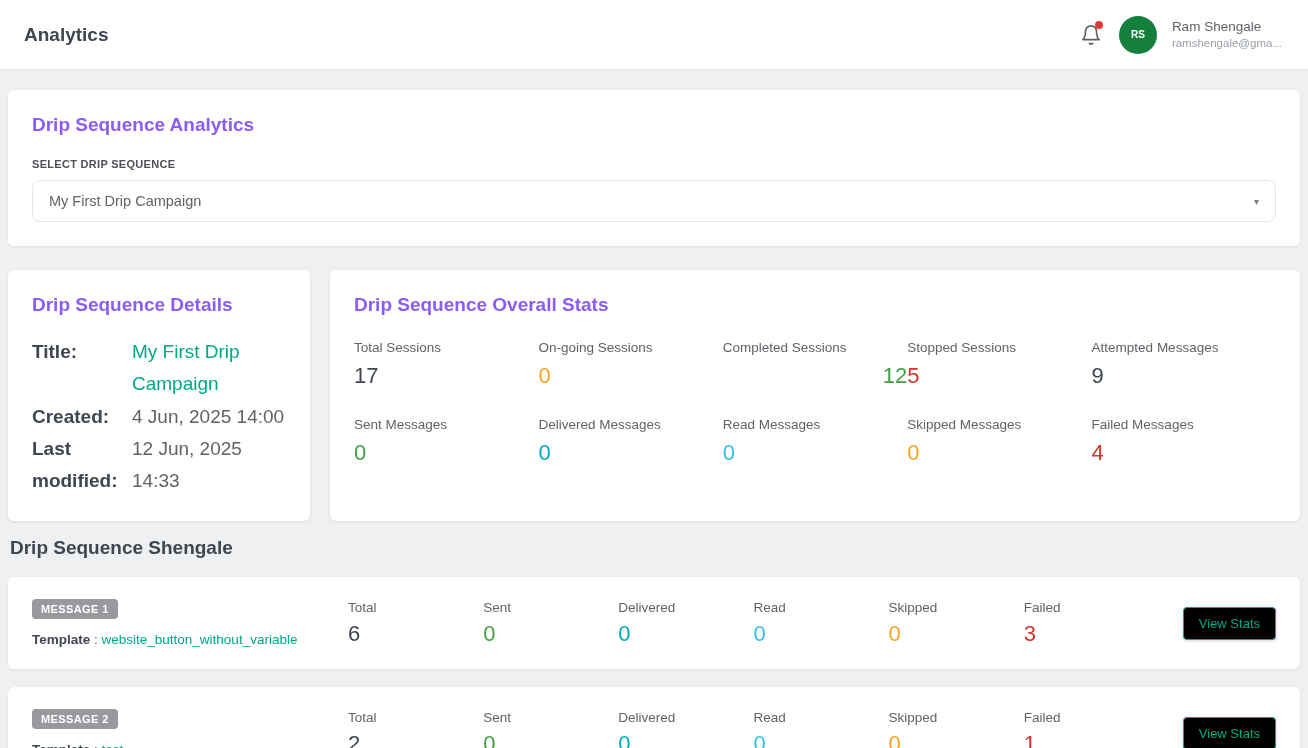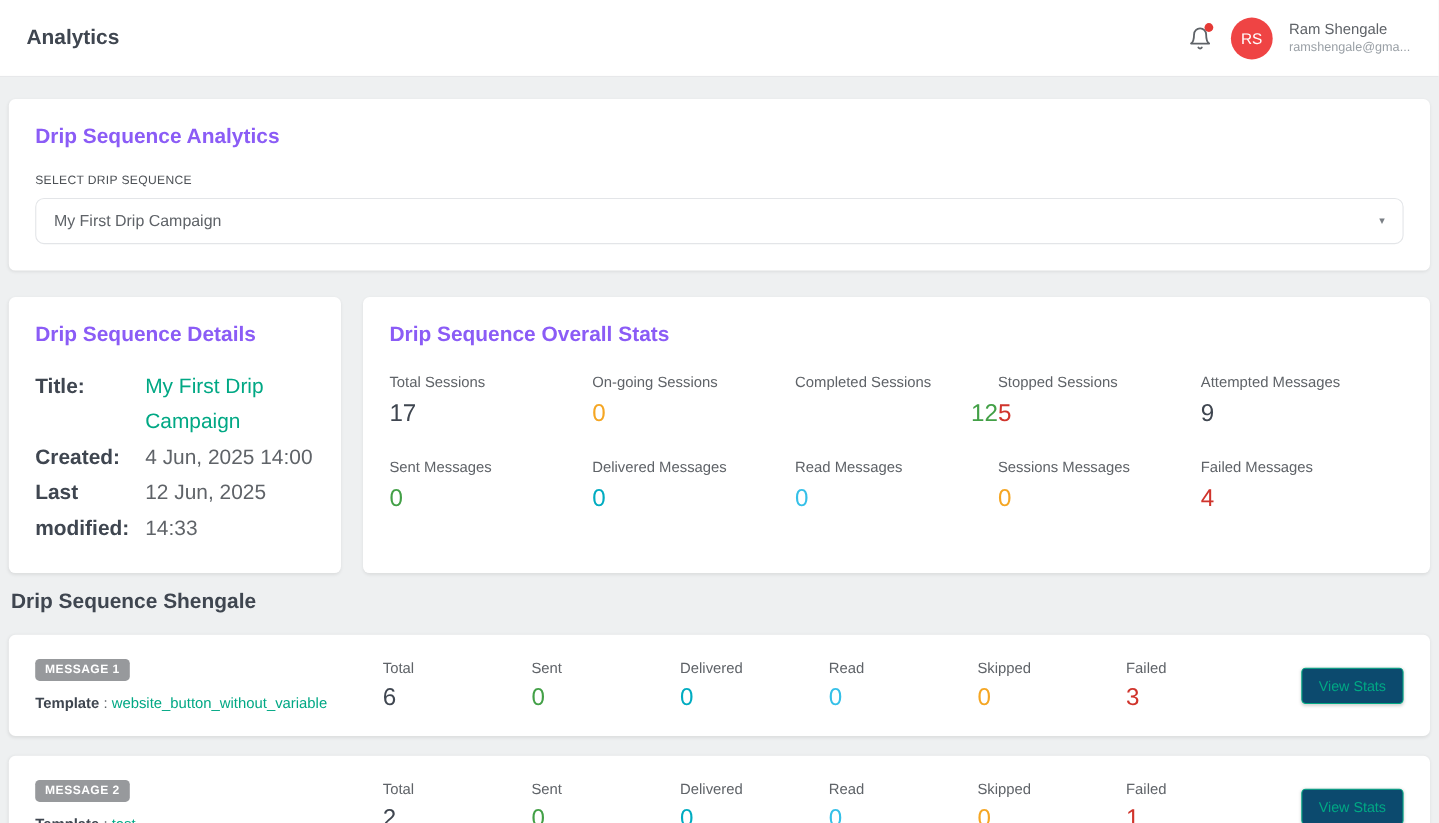--- a/index.html
+++ b/index.html
@@ -22,42 +22,42 @@
     justify-content: space-between;
     padding: 0 26px 0 24px;
   }
   .page-title { font-size: 19px; font-weight: 700; margin: 0; color: #3f4650; }
   .header-right { display: flex; align-items: center; gap: 15px; }
   .bell-wrap { position: relative; width: 26px; height: 26px; cursor: pointer; display:flex; align-items:center; justify-content:center; }
   .bell-wrap svg { width: 22px; height: 22px; }
   .notif-dot { position: absolute; top: -1px; right: 1px; width: 8px; height: 8px; background: #e53935; border-radius: 50%; }
   .avatar {
     width: 38px; height: 38px; border-radius: 50%;
-    background: #ef4444; color: #fff;
+    background: #15803d; color: #fff;
     display: flex; align-items: center; justify-content: center;
-    font-size: 14px; font-weight: 400; cursor: pointer;
+    font-size: 10px; font-weight: 700; cursor: pointer;
   }
   .user-meta { line-height: 1.35; max-width: 120px; }
   .user-name { font-size: 13.5px; color: #5f6368; }
   .user-email { font-size: 11.5px; color: #9aa0a6; white-space: nowrap; overflow: hidden; }
 
   
   main { padding: 20px 8px 8px; }
   .card {
     background: #fff;
     border-radius: 6px;
     box-shadow: 0 1px 3px rgba(0,0,0,0.08);
   }
   .card-title { margin: 0; font-size: 19px; font-weight: 700; color: #8b5cf6; }
 
   
   .analytics-card { padding: 24px 24px 24px; margin-bottom: 24px; }
   .select-label {
     display: block; margin-top: 22px;
-    font-size: 11px; font-weight: 400; color: #4d5156; letter-spacing: .3px;
+    font-size: 11px; font-weight: 700; color: #4d5156; letter-spacing: .3px;
   }
   .select-box {
     margin-top: 10px; height: 42px;
     border: 1px solid #e3e5e8; border-radius: 8px;
     display: flex; align-items: center; justify-content: space-between;
     padding: 0 16px; font-size: 14.5px; color: #5f6368;
     background: #fff; cursor: pointer;
   }
   .caret { color: #7a7f85; font-size: 10px; }
 
@@ -86,21 +86,21 @@
     display: inline-block; background: #97999c; color: #fff;
     font-size: 11px; font-weight: 700; letter-spacing: .4px;
     padding: 4px 9px; border-radius: 4px;
   }
   .tpl-line { margin-top: 13px; font-size: 13.5px; color: #5f6368; }
   .tpl-label { font-weight: 700; color: #3f4650; }
   .msg-stats { flex: 1; display: grid; grid-template-columns: repeat(6, 1fr); padding-right: 24px; }
   .msg-stats .stat-value { margin-top: 6px; }
   .view-stats-btn {
     flex: 0 0 auto;
-    background: #0c4a6e; color: #00a884;
+    background: #000000; color: #00a884;
     border: 1px solid #00a884; border-radius: 4px;
     padding: 8px 15px; font-size: 13px;
     font-family: inherit; cursor: pointer;
     box-shadow: 0 1px 3px rgba(0,0,0,0.18);
   }
 </style>
 </head>
 <body>
 
 <header>
@@ -180,21 +180,21 @@
           </div>
           <div class="stat">
             <div class="stat-label">Delivered Messages</div>
             <div class="stat-value" style="color: rgb(0, 172, 193);">0</div>
           </div>
           <div class="stat">
             <div class="stat-label">Read Messages</div>
             <div class="stat-value" style="color: rgb(53, 192, 232);">0</div>
           </div>
           <div class="stat">
-            <div class="stat-label">Sessions Messages</div>
+            <div class="stat-label">Skipped Messages</div>
             <div class="stat-value" style="color: rgb(245, 166, 35);">0</div>
           </div>
           <div class="stat">
             <div class="stat-label">Failed Messages</div>
             <div class="stat-value" style="color: rgb(208, 52, 44);">4</div>
           </div>
         </div>
     </section>
   </div>
 

